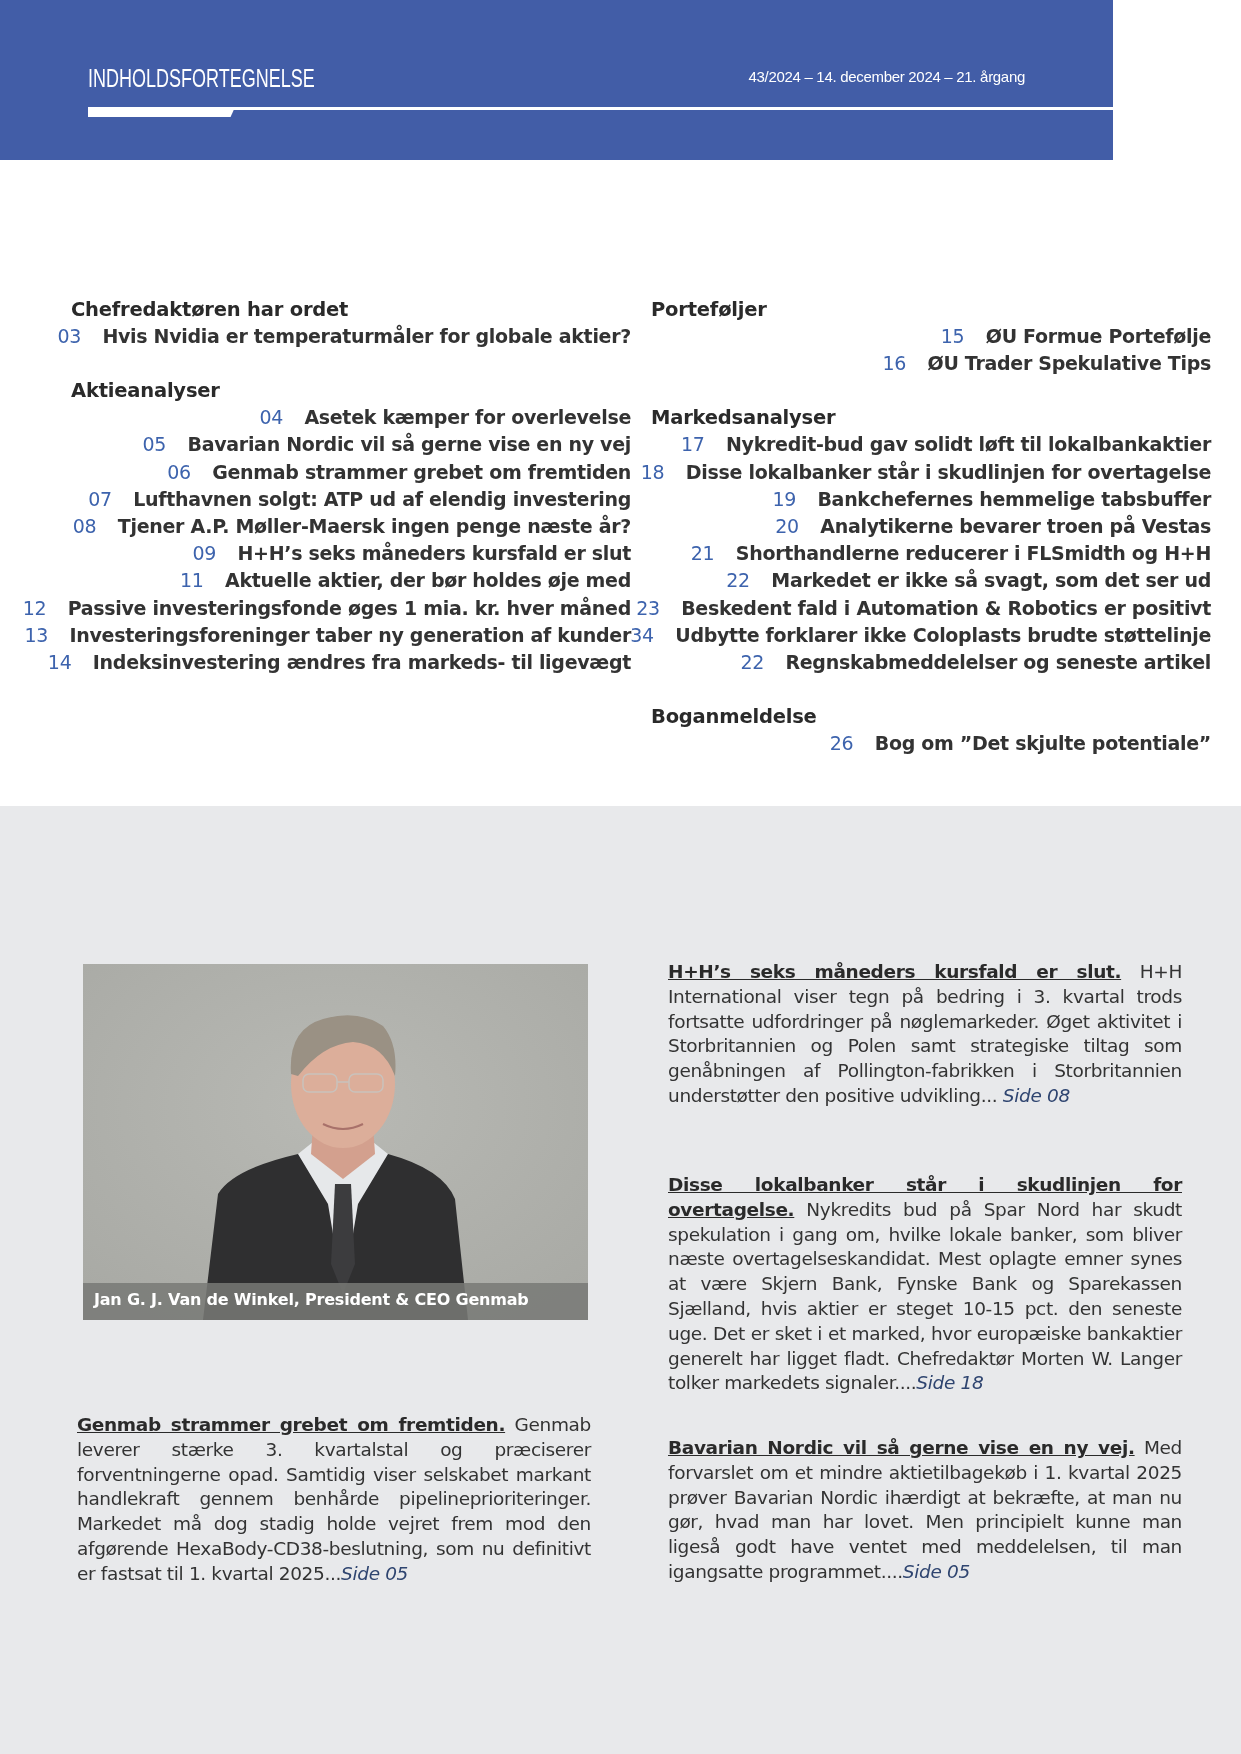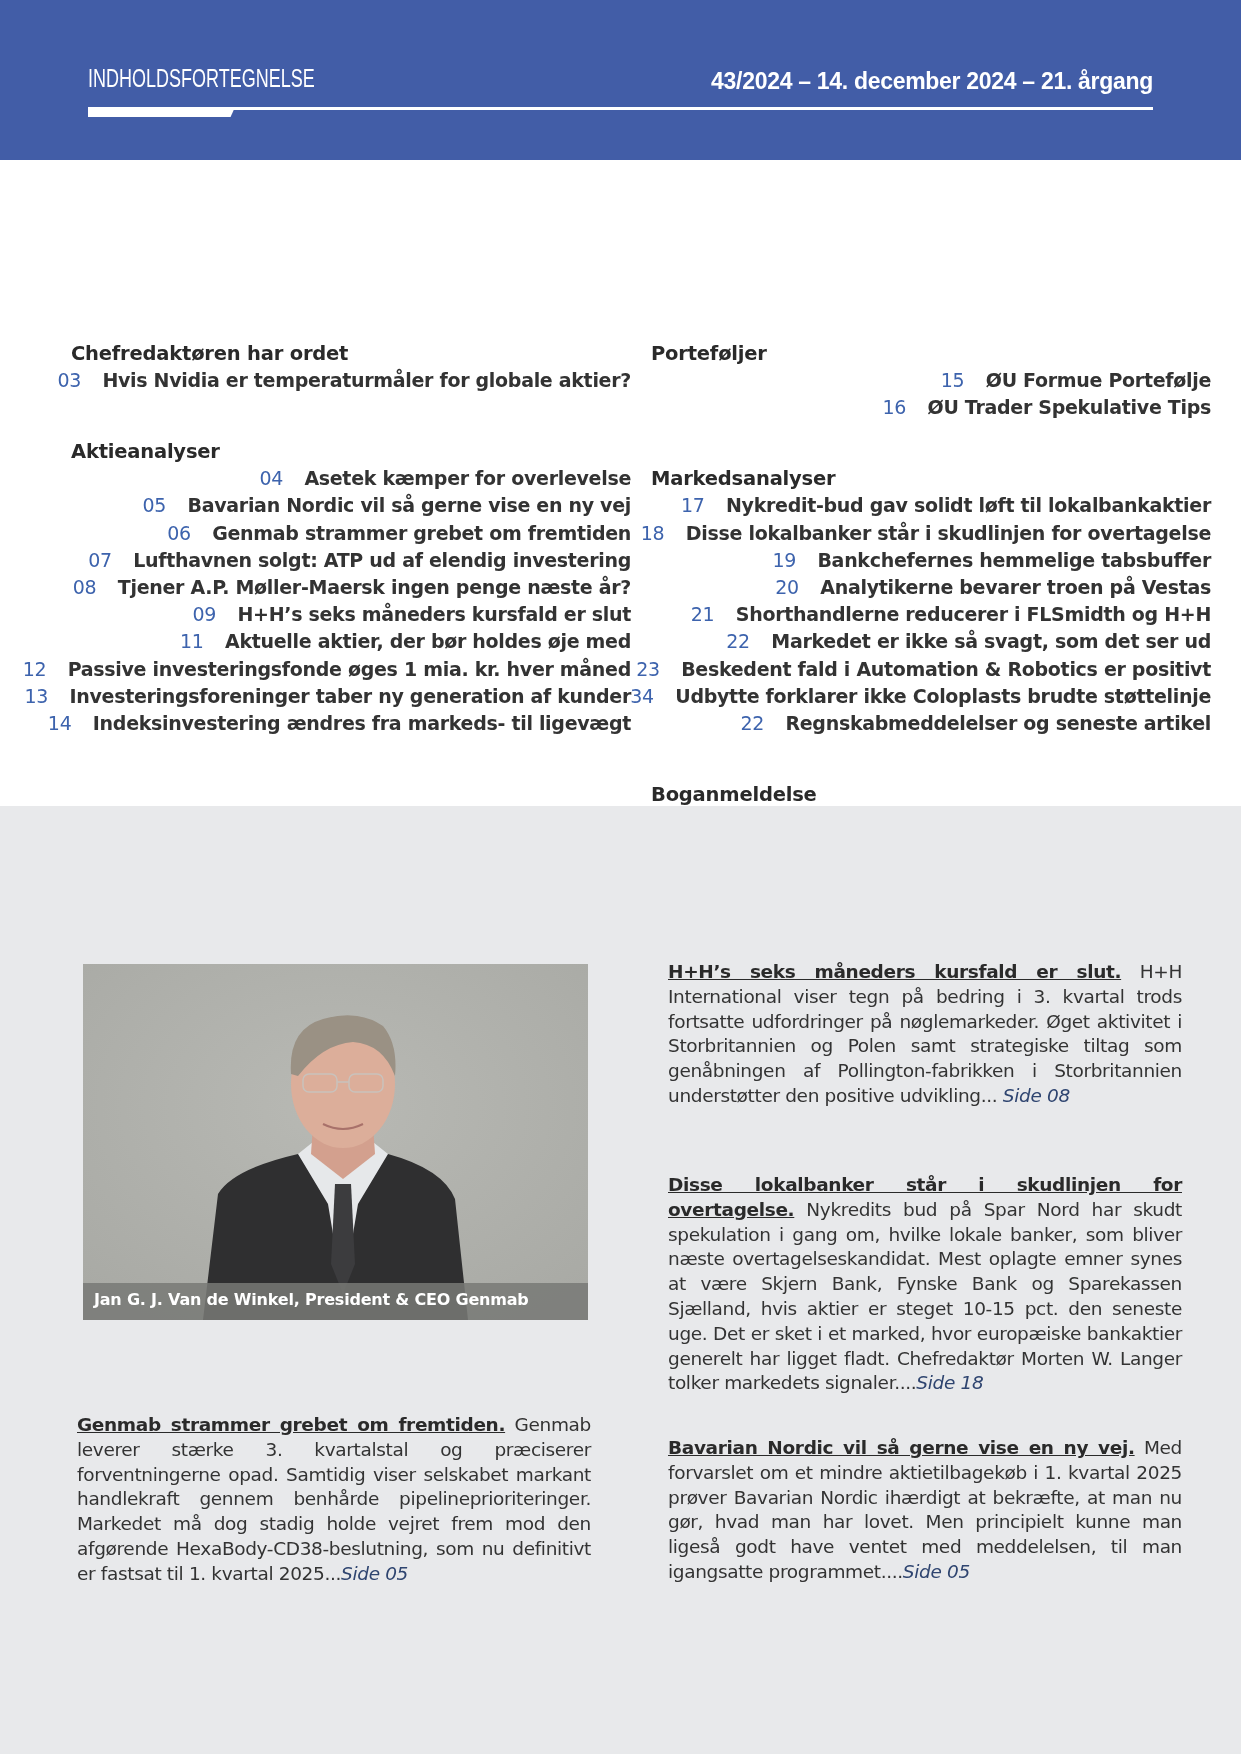--- a/index.html
+++ b/index.html
@@ -1,31 +1,31 @@
 <!DOCTYPE html>
 <html><head>
 <meta charset="utf-8">
 <style>
   * { box-sizing: border-box; margin: 0; padding: 0; }
   html, body { width: 1241px; height: 1754px; background: #ffffff; overflow: hidden; }
   body { position: relative; font-family: "DejaVu Sans", "Liberation Sans", sans-serif; color: #333333; }
 
   
-  .header { position: absolute; left: 0; top: 0; width: 1241px; height: 160px; background: #425DA7; }
+  .header { position: absolute; left: 0; top: 0; width: 1113px; height: 160px; background: #425DA7; }
   .header-title { position: absolute; left: 88px; top: 64px; font-family: "Liberation Sans", sans-serif; font-size: 25px; color: #ffffff; letter-spacing: 0px; transform: scaleX(0.72); transform-origin: left center; font-weight: normal; }
-  .header-issue { position: absolute; right: 88px; top: 68px; font-family: "Liberation Sans", sans-serif; font-size: 23px; font-weight: bold; color: #ffffff; letter-spacing: -0.3px; }
+  .header-issue { position: absolute; right: 88px; top: 68px; font-family: "Liberation Sans", sans-serif; font-size: 15px; font-weight: normal; color: #ffffff; letter-spacing: -0.3px; }
   .header-rule-thin { position: absolute; left: 88px; top: 107px; width: 1065px; height: 3px; background: #ffffff; }
   .header-rule-thick { position: absolute; left: 88px; top: 107px; width: 147px; height: 10px; background: #ffffff; clip-path: polygon(0 0, 100% 0, 97% 100%, 0 100%); }
 
   
   .toc-col { position: absolute; top: 296px; }
   .toc-col.left { left: 71px; width: 560px; }
   .toc-col.right { left: 651px; width: 560px; }
   .toc-section { margin-bottom: 27px; }
-  .toc-heading { font-family: "DejaVu Sans", sans-serif; font-weight: bold; font-size: 19.5px; color: #2a2a2a; line-height: 27px; letter-spacing: -0.2px; margin-top: 44px; }
+  .toc-heading { font-family: "DejaVu Sans", sans-serif; font-weight: bold; font-size: 19.5px; color: #2a2a2a; line-height: 27px; letter-spacing: -0.2px; }
   .toc-item { display: flex; font-size: 19px; line-height: 27.2px; color: #333333; letter-spacing: -0.3px; white-space: nowrap; justify-content: flex-end; }
   .toc-num { width: 45px; color: #3D63AD; flex: none; }
   .toc-title { flex: none; font-weight: bold; }
 
   
   .grey-area { position: absolute; left: 0; top: 806px; width: 1241px; height: 948px; background: #E8E9EB; }
 
   .photo { position: absolute; left: 83px; top: 964px; width: 505px; height: 356px; background: #000000; overflow: hidden; }
   .photo svg { position: absolute; left: 0; top: 0; }
   .caption-bar { position: absolute; left: 0; bottom: 0; width: 100%; height: 37px; background: rgba(120,121,118,0.85); }

